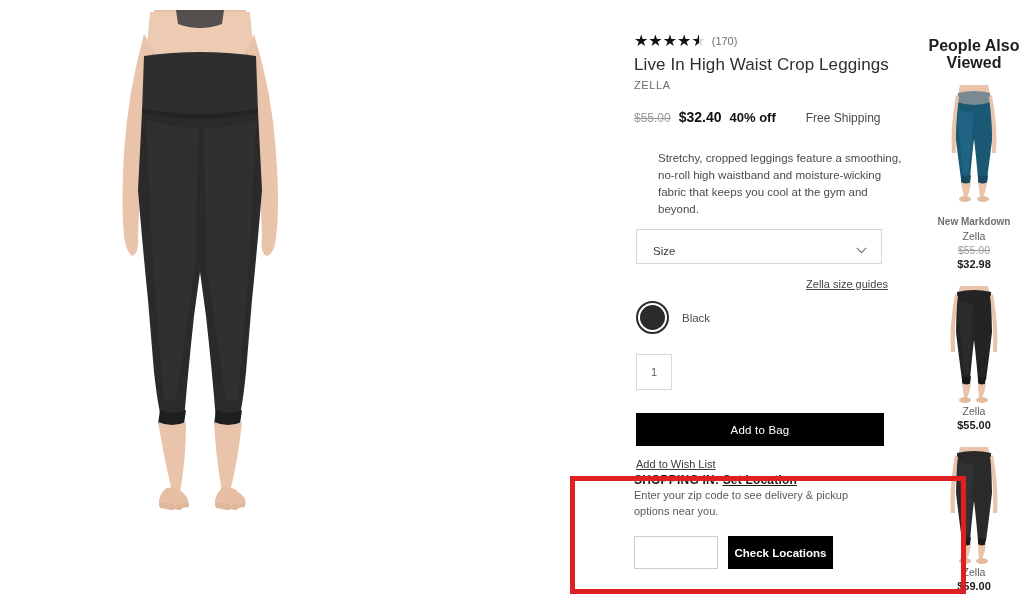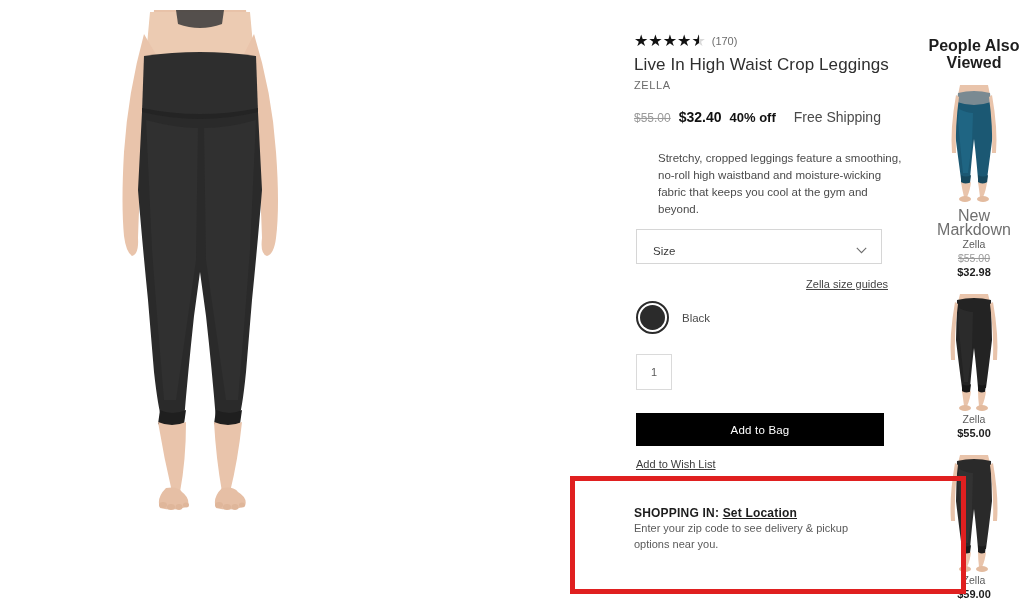--- a/index.html
+++ b/index.html
@@ -27,21 +27,21 @@
   .review-count { font-size:11px; color:#6d6d6d; }
 
   .title { position:absolute; left:0; top:54px; width:260px;
     font-size:17px; font-weight:400; color:#2f2f2f; letter-spacing:.1px; line-height:21px; }
   .brand { position:absolute; left:0; top:79px; font-size:11px; color:#6b6b6b; letter-spacing:.6px; }
 
   .price-row { position:absolute; left:0; top:109px; display:flex; align-items:baseline; gap:8px; white-space:nowrap; }
   .price-old { font-size:12px; color:#9a9a9a; text-decoration: line-through; }
   .price-new { font-size:14px; font-weight:700; color:#111; }
   .price-off { font-size:13px; font-weight:700; color:#111; }
-  .free-ship { font-size:14px; color:#4a4a4a; margin-left:10px; }
+  .free-ship { font-size:12px; color:#4a4a4a; margin-left:22px; }
 
   .desc { position:absolute; left:0; top:150px; width:250px;
     font-size:11.5px; line-height:17px; color:#4b4b4b;margin-left:24px; }
 
   .size-select { position:absolute; left:2px; top:229px; width:246px; height:35px;
     border:1px solid #d6d6d6; background:#fff; display:flex; align-items:center;
     justify-content:space-between; padding:8px 14px 0 16px; cursor:pointer; }
   .size-select .label { font-size:11.5px; color:#3a3a3a; }
   .chev { width:11px; height:7px; }
 
@@ -59,41 +59,41 @@
     justify-content:center; font-size:11px; color:#5a5a5a; cursor:pointer; }
 
   .add-bag { position:absolute; left:2px; top:413px; width:248px; height:33px;
     background:#000; color:#fff; border:none; font-size:11.5px; font-weight:400;
     letter-spacing:.2px; cursor:pointer; font-family:"Liberation Sans", sans-serif; }
 
   .wishlist { position:absolute; left:2px; top:458px; font-size:11px; color:#3c3c3c;
     text-decoration: underline; cursor:pointer; }
 
   
-  .shopping { position:absolute; left:634px; top:506px; width:256px; }
+  .shopping { position:absolute; left:634px; top:473px; width:256px; }
   .shop-head { font-size:12px; font-weight:700; color:#1d1d1d; letter-spacing:.2px; white-space:nowrap; }
   .shop-head .setloc { text-decoration: underline; cursor:pointer; }
   .shop-sub { width:248px; font-size:11px; line-height:16px; color:#5a5a5a; }
   .shop-form { position:absolute; left:0; top:63px; display:flex; align-items:stretch; }
   .zip-input { width:84px; height:33px; border:1px solid #cfcfcf; background:#fff;
     font-size:12px; padding:0 8px; color:#222; font-family:"Liberation Sans", sans-serif; }
   .check-btn { width:105px; height:33px; margin-left:10px; background:#000; color:#fff;
     border:none; font-size:11.5px; font-weight:700; cursor:pointer; font-family:"Liberation Sans", sans-serif; }
 
   
   .redbox { position:absolute; left:570px; top:476px; width:396px; height:118px;
     border:5px solid #e02020; pointer-events:none; z-index: 30; }
 
   
   .pav { position:absolute; left:924px; top:0; width:100px; height:599px; overflow:hidden; }
   .pav-title { margin-top:37px; text-align:center; font-size:16px; font-weight:700;
     color:#1d1d1d; line-height:17px; }
   .pav-item { margin-top:12px; text-align:center; cursor:pointer; }
   .pav-thumb { width:80px; height:120px; margin:0 auto; display:block; }
-  .pav-badge { font-size:16px; color:#6f6f6f; margin-top:6px; line-height:14px; }
+  .pav-badge { font-size:10px; color:#6f6f6f; margin-top:12px; line-height:14px;font-weight:bold; }
   .pav-brand { font-size:10.5px; color:#5c5c5c; line-height:14px; }
   .pav-oldprice { font-size:10.5px; color:#9a9a9a; text-decoration:line-through; line-height:14px; }
   .pav-price { font-size:11px; font-weight:700; color:#1d1d1d; line-height:15px; }
 </style>
 </head>
 <body>
 
 <div class="page">
 
   <div class="gallery">
@@ -184,20 +184,24 @@
 
     <a class="wishlist">Add to Wish List</a>
   </div>
 
   <div class="shopping">
     <div class="shop-head">
       <span>SHOPPING IN:</span>
       <a class="setloc">Set Location</a>
     </div>
     <div class="shop-sub">Enter your zip code to see delivery &amp; pickup options near you.</div>
+    <div class="shop-form">
+      <input class="zip-input" type="text" placeholder="" style="">
+      <button class="check-btn">Check Locations</button>
+    </div>
   </div>
 
   <div class="pav">
     <div class="pav-title">People Also Viewed</div>
 
     <div class="pav-item">
       <svg class="pav-thumb" viewBox="0 0 80 120">
         <rect width="80" height="120" fill="#fff"></rect>
         <path d="M26 2 L54 2 L56 12 L24 12 Z" fill="#e9c4ab"></path>
         <path d="M24 10 Q40 6 56 10 L57 20 Q40 25 23 20 Z" fill="#7a8a92"></path>

